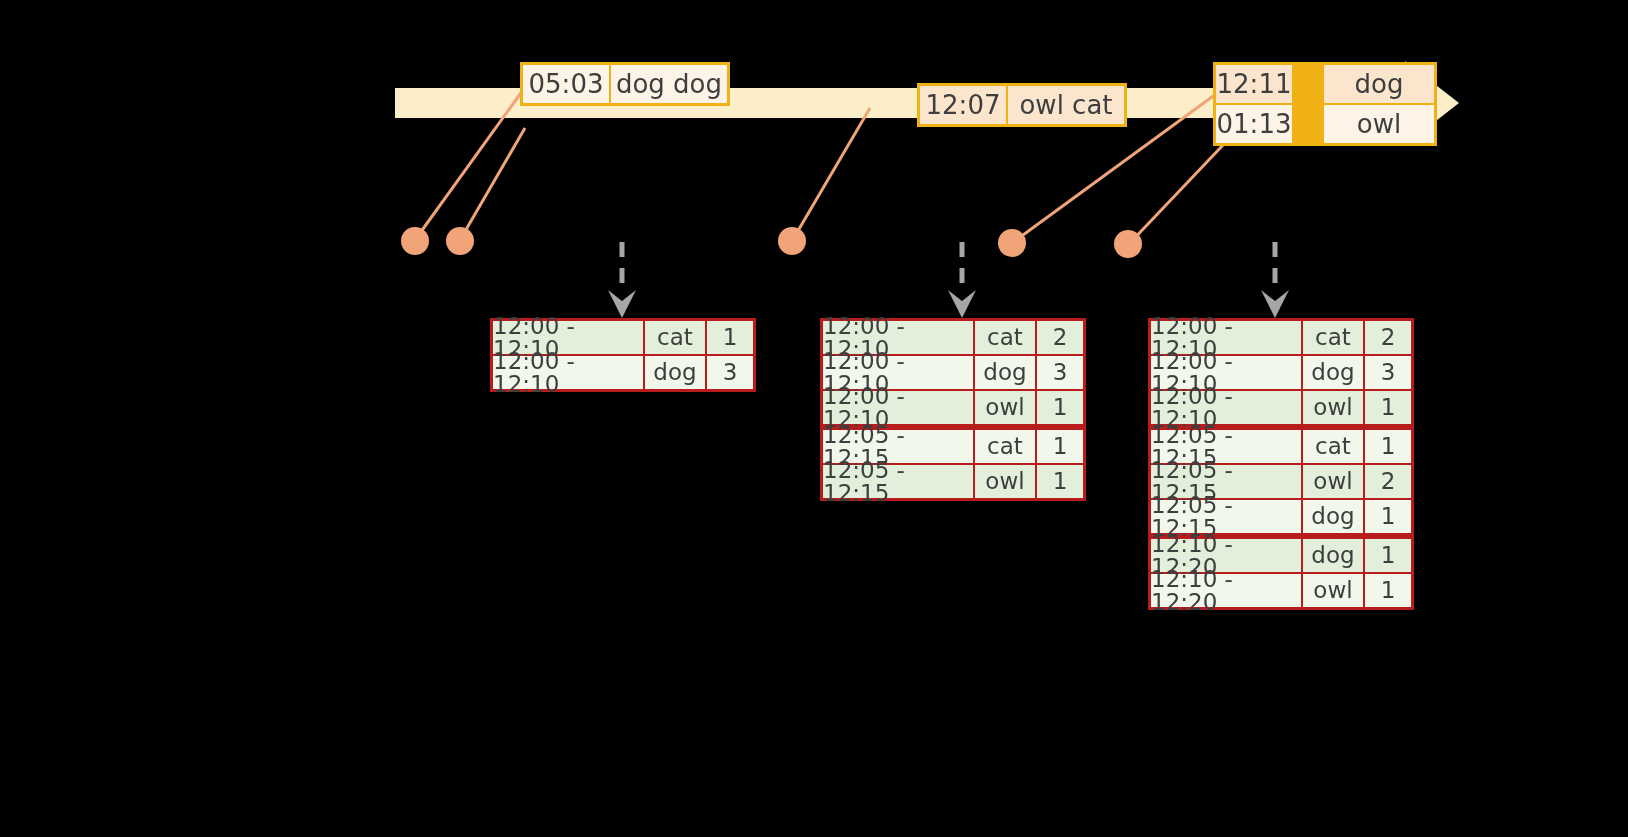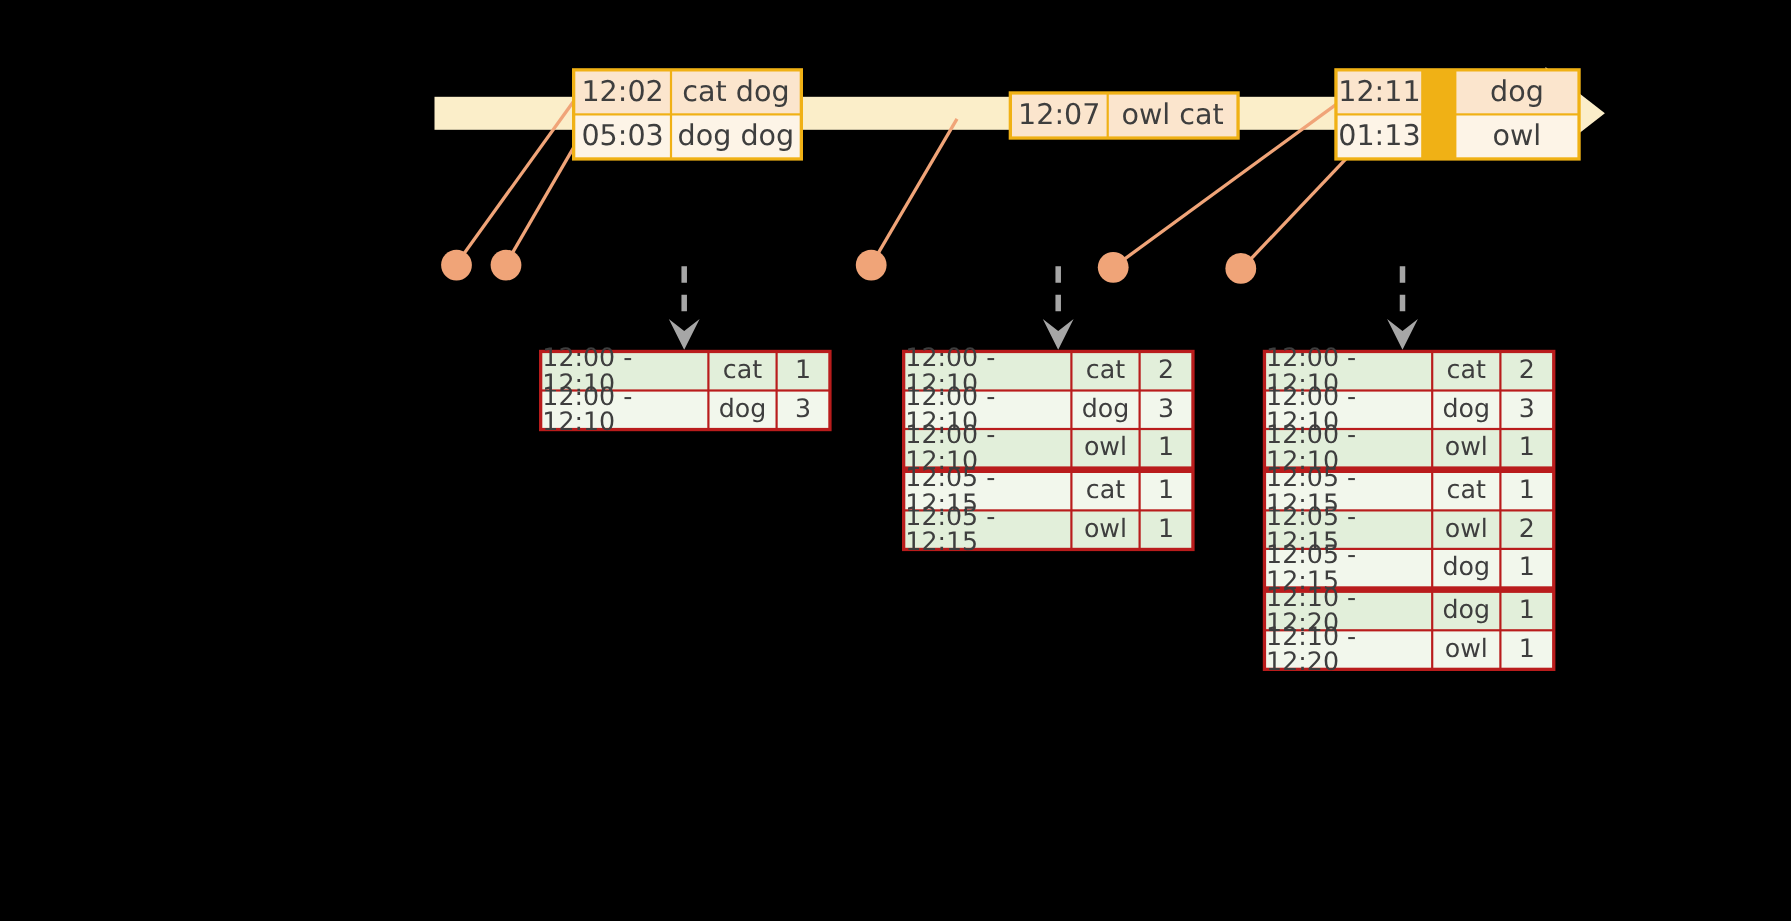--- a/index.html
+++ b/index.html
@@ -82,24 +82,20 @@
     <line x1="1275" y1="242" x2="1275" y2="294"></line>
   </g>
   <g fill="#a6a6a6">
     <path d="M608 290 L622 301 L636 290 L622 318 Z"></path>
     <path d="M948 290 L962 301 L976 290 L962 318 Z"></path>
     <path d="M1261 290 L1275 301 L1289 290 L1275 318 Z"></path>
   </g>
 </svg>
 
 <div class="abs etable" style="left:520px;top:62px;">
-  <div class="erow wide peach">
-    <div class="ecell">12:02</div>
-    <div class="ecell">cat dog</div>
-  </div>
   <div class="erow wide cream">
     <div class="ecell">05:03</div>
     <div class="ecell">dog dog</div>
   </div>
 </div>
 
 <div class="abs etable" style="left:917px;top:83px;">
   <div class="erow wide peach">
     <div class="ecell">12:07</div>
     <div class="ecell">owl cat</div>

